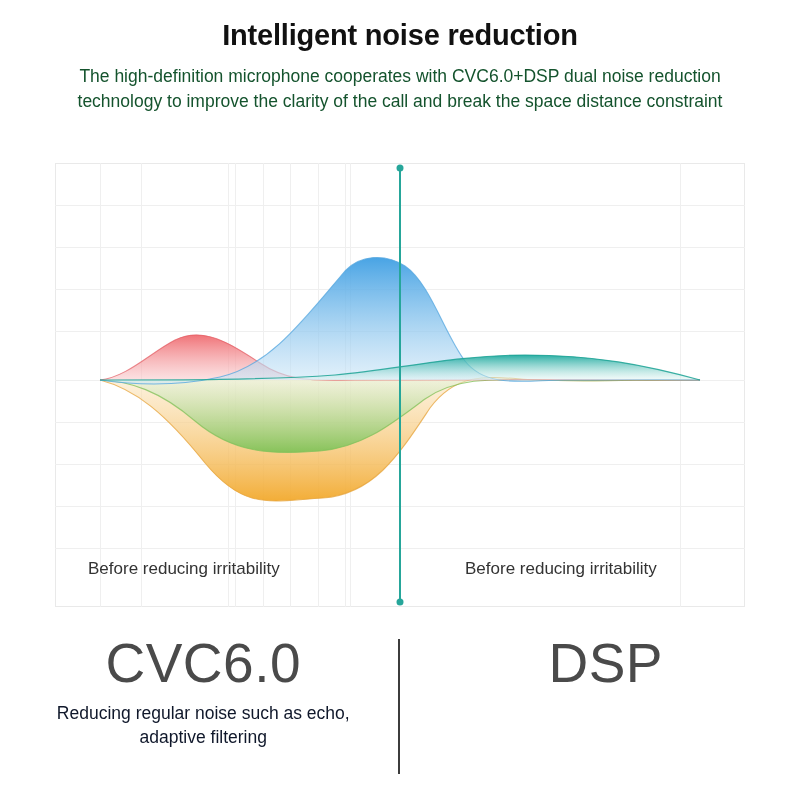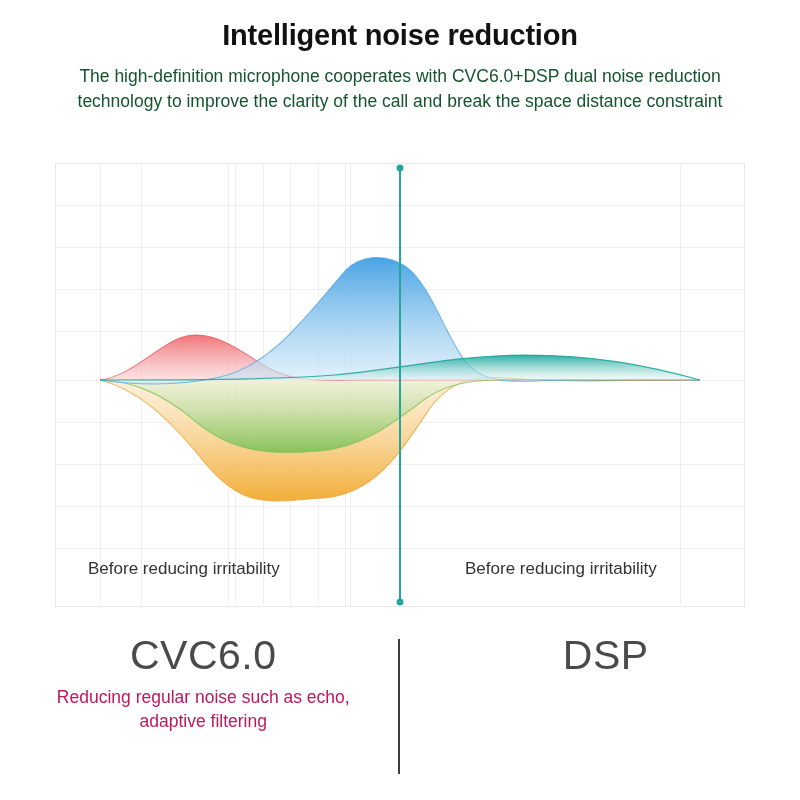--- a/index.html
+++ b/index.html
@@ -70,30 +70,30 @@
     display: flex;
     flex-direction: row;
     align-items: flex-start;
   }
   .feature {
     width: 390px;
     text-align: center;
     padding-top: 8px;
   }
   .feature-title {
-    font-size: 41px;
+    font-size: 55px;
     font-weight: 300;
     color: #4a4a4a;
     line-height: 1.12;
     margin: 0 0 6px 0;
     letter-spacing: 0.5px;
   }
   .feature-desc {
     font-size: 17.5px;
-    color: #be185d;
+    color: #0f172a;
     line-height: 1.4;
     margin: 0 auto;
     width: 300px;
   }
   #feature-divider {
     width: 2px;
     height: 135px;
     background: #3c3c3c;
     margin-top: 14px;
     flex: 0 0 auto;

